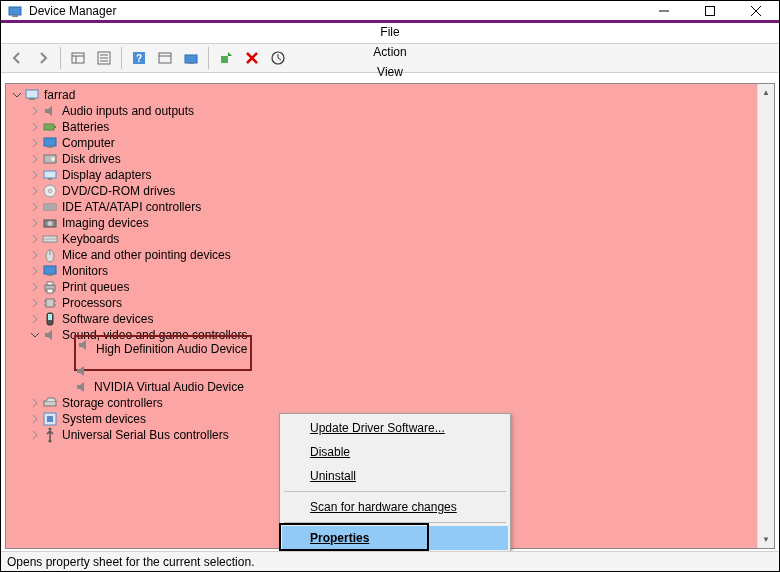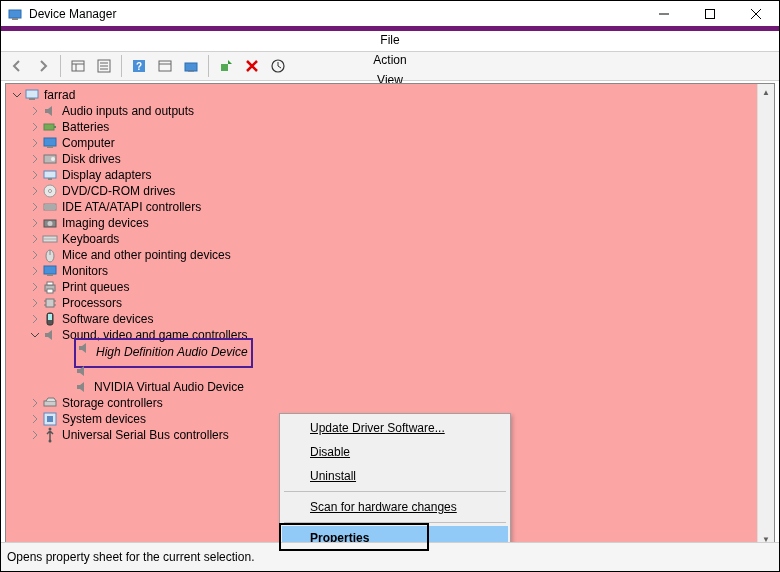--- a/index.html
+++ b/index.html
@@ -9,26 +9,26 @@
     font-size: 12px;
     background: #fff;
     width: 780px;
     height: 572px;
     border: 1px solid #000;
     position: relative;
     overflow: hidden;
   }
   
   .titlebar {
-    height: 30px;
+    height: 22px;
     background: #fff;
     display: flex;
     align-items: center;
     padding-left: 6px;
-    border-bottom: 5px solid #701a75;
+    border-bottom: 3px solid #701a75;
   }
   .titlebar .app-icon { width: 16px; height: 16px; margin-right: 6px; }
   .titlebar .title { flex: 1; font-size: 12px; color: #000; }
   .winbtn {
     width: 46px;
     height: 30px;
     display: flex;
     align-items: center;
     justify-content: center;
   }
@@ -111,24 +111,23 @@
   .devicon {
     width: 16px;
     height: 16px;
     display: inline-flex;
     align-items: center;
     justify-content: center;
     margin-right: 4px;
   }
   .node .label { }
   .highlight-box {
-    border: 2px solid #4c1d95;
-    padding: 0 3px 6px 0;
+    border: 2px solid #7f1d1d;
+    padding: 0 3px 12px 0;
     display: inline-block;
-    font-style: italic;
   }
   
   .ctxmenu {
     position: absolute;
     left: 278px;
     top: 412px;
     width: 232px;
     background: #f0f0f0;
     border: 1px solid #a0a0a0;
     box-shadow: 2px 2px 4px rgba(0,0,0,0.2);
@@ -155,21 +154,21 @@
     width: 150px;
     height: 28px;
     border: 2px solid #000;
     pointer-events: none;
     z-index: 10;
   }
   
   .statusbar {
     position: absolute;
     left: 0; right: 0; bottom: 0;
-    height: 29px;
+    height: 20px;
     border-top: 1px solid #d0d0d0;
     background: #f5f5f5;
     padding: 2px 6px;
     display: flex;
     align-items: center;
   }
 </style>
 </head>
 <body>
 

